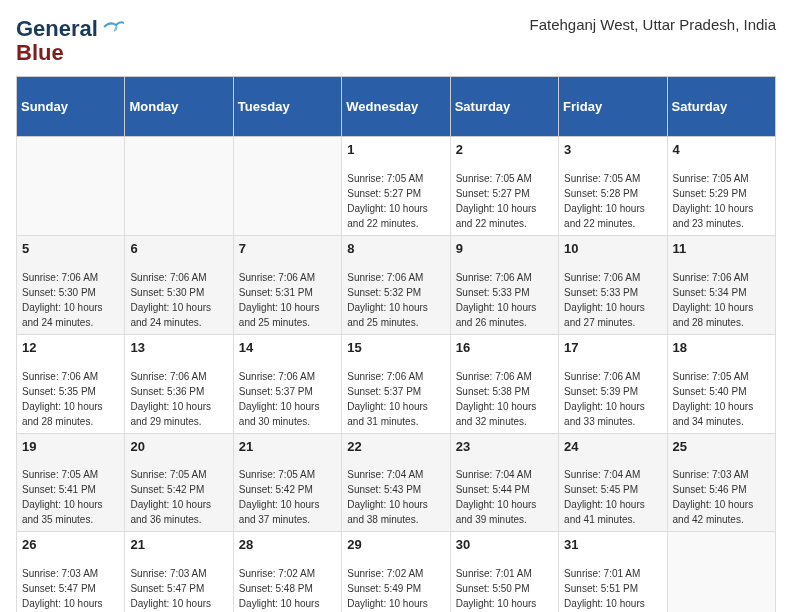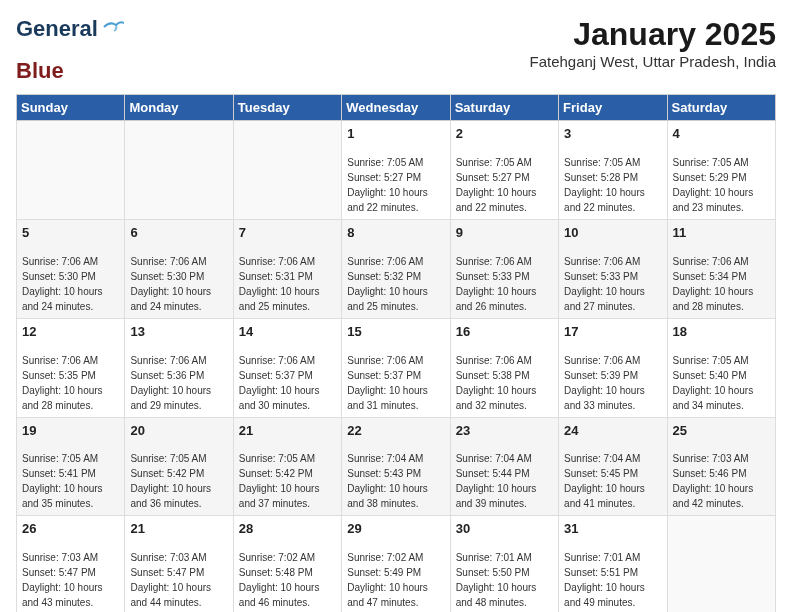--- a/index.html
+++ b/index.html
@@ -13,21 +13,20 @@
     .header {
       display: flex;
       justify-content: space-between;
       align-items: flex-start;
       margin-bottom: 12px;
     }
     .logo {
       display: flex;
       flex-direction: column;
       align-items: flex-start;
-      gap: 18px;
     }
     .logo-row {
       display: flex;
       align-items: center;
       gap: 2px;
     }
     .title-block {
       text-align: right;
     }
     .month-title {
@@ -42,21 +41,21 @@
     .calendar {
       width: 100%;
       border-collapse: collapse;
       border: 1px solid #ccc;
     }
     .calendar th {
       background: #2a5fa8;
       color: #fff;
       font-size: 13px;
       font-weight: bold;
-      padding: 5px 4px;
+      padding: 22px 4px;
       text-align: left;
       border: 1px solid #ccc;
     }
     .calendar td {
       vertical-align: top;
       border: 1px solid #ddd;
       padding: 4px 5px;
       width: calc(100% / 7);
       min-height: 80px;
       background: #fff;
@@ -91,21 +90,20 @@
     <div class="logo-row">
       <span style="font-size:22px;font-weight:bold;color:#1a3a5c;">General</span>
       <svg width="22" height="16" viewBox="0 0 22 16" style="margin-left:2px;margin-top:-4px;">
         <path d="M2 8 Q8 2 14 6 Q18 2 22 4" stroke="#4a9fd4" stroke-width="2" fill="none"></path>
         <path d="M14 6 Q16 10 12 12" stroke="#4a9fd4" stroke-width="1.5" fill="#4a9fd4" opacity="0.7"></path>
       </svg>
     </div>
     <span style="font-size:22px;font-weight:bold;color:#7f1d1d;line-height:1;">Blue</span>
   </div>
   <div class="title-block">
-    <div class="month-title">January 2025</div>
     <div class="location-title">Fatehganj West, Uttar Pradesh, India</div>
   </div>
 </div>
 
 <table class="calendar">
   <thead>
     <tr>
     <th>Sunday</th>
         <th>Monday</th>
         <th>Tuesday</th>

